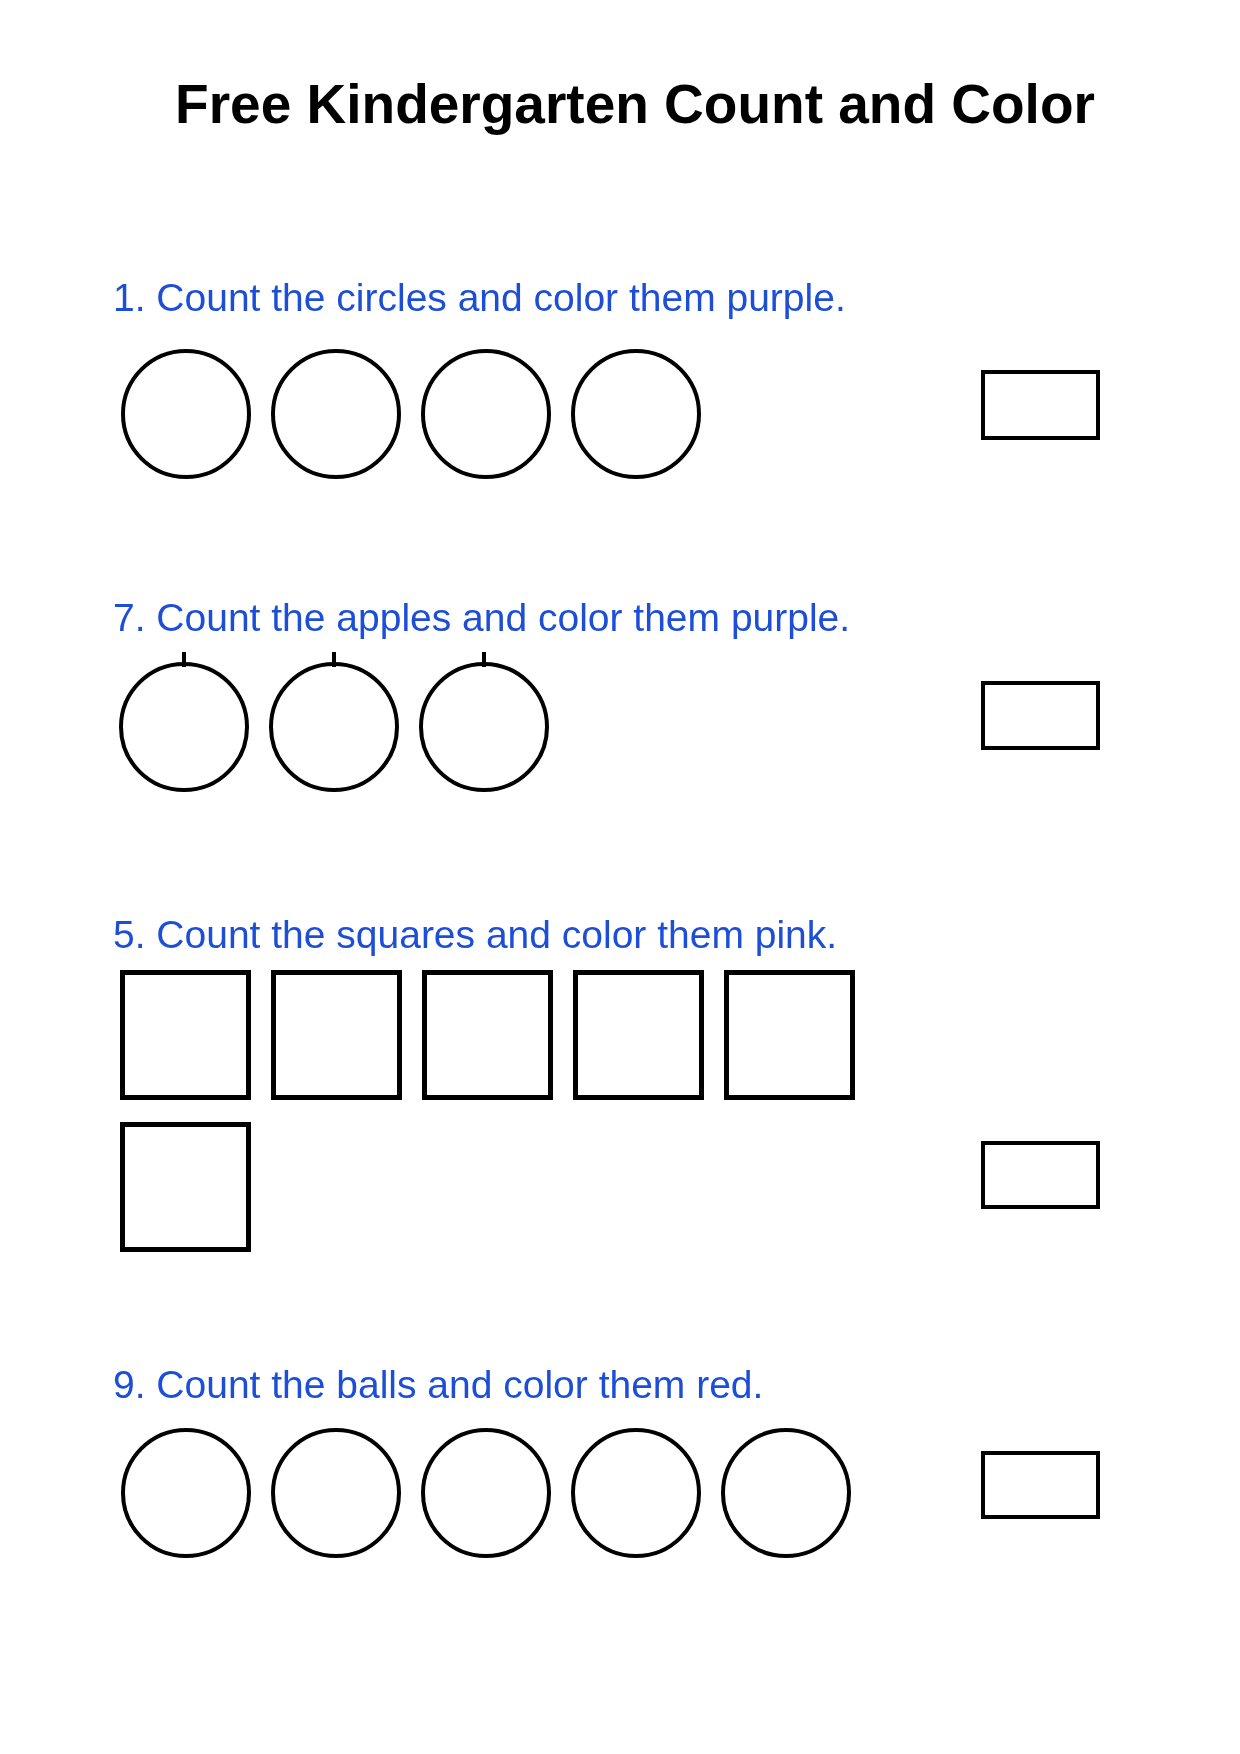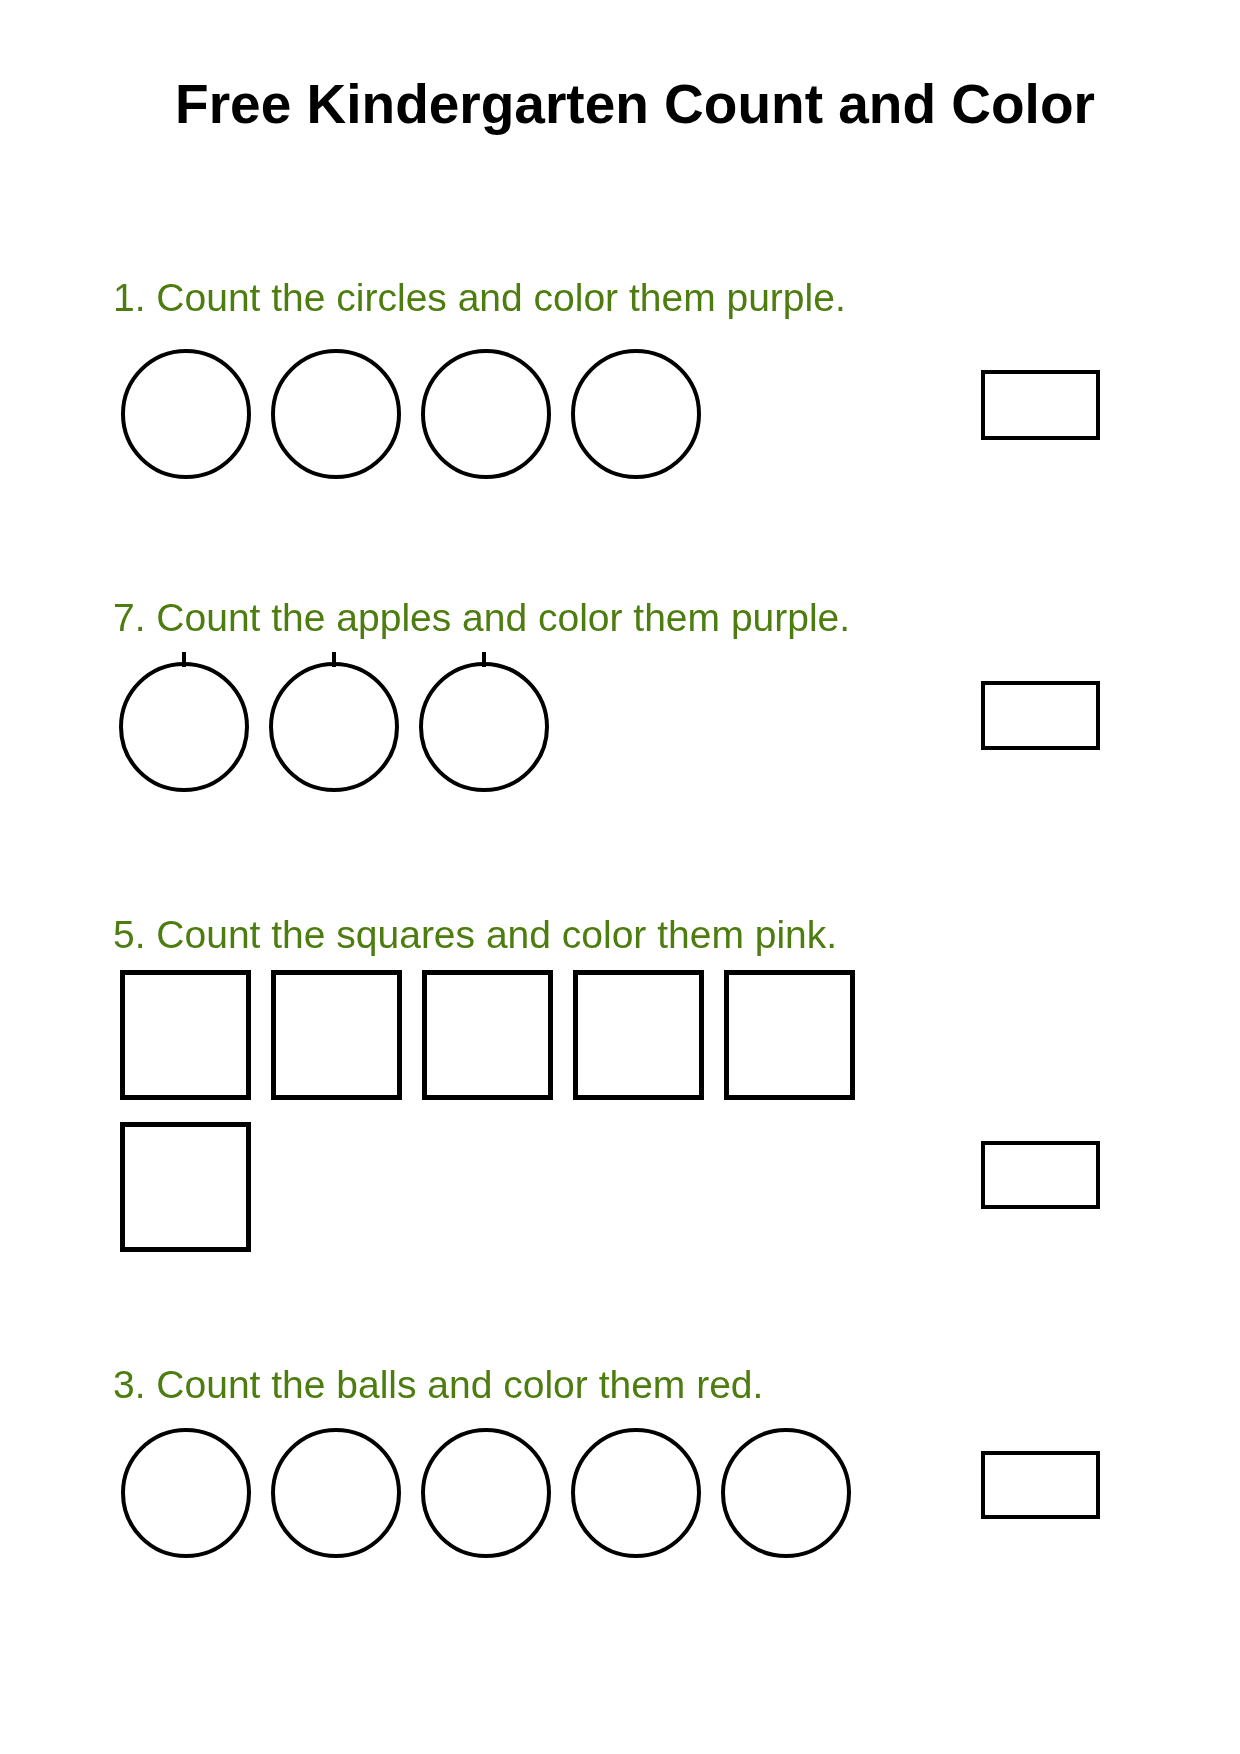--- a/index.html
+++ b/index.html
@@ -39,21 +39,21 @@
   #q4 { top: 1365px; }
 
   .q-label {
     position: absolute;
     left: 113px;
     top: 0;
     margin: 0;
     font-size: 39px;
     line-height: 1;
     white-space: nowrap;
-    color: #4d7c0f;
+    color: #1d4ed8;
   }
 
   
   .shapes { position: absolute; display: flex; flex-direction: column; gap: 22px; }
   #q1 .shapes { left: 121px; top: 71px; }
   #q2 .shapes { left: 119px; top: 64px; }
   #q3 .shapes { left: 120px; top: 55px; }
   #q4 .shapes { left: 121px; top: 63px; }
 
   .shape-row { display: flex; gap: 20px; }
@@ -148,21 +148,21 @@
           <div class="shape square"></div>
         </div>
         <div class="shape-row">
           <div class="shape square"></div>
         </div>
       </div>
     <div class="answer-box"></div>
   </div>
 
   <div class="section" id="q4">
-    <p class="q-label">3. Count the balls and color them red.</p>
+    <p class="q-label">9. Count the balls and color them red.</p>
     <div class="shapes">
         <div class="shape-row">
           <div class="shape ball"></div>
           <div class="shape ball"></div>
           <div class="shape ball"></div>
           <div class="shape ball"></div>
           <div class="shape ball"></div>
         </div>
       </div>
     <div class="answer-box"></div>

